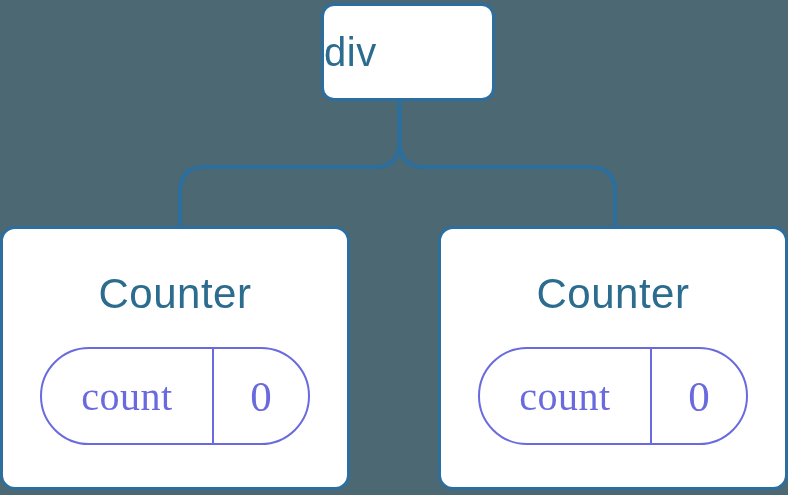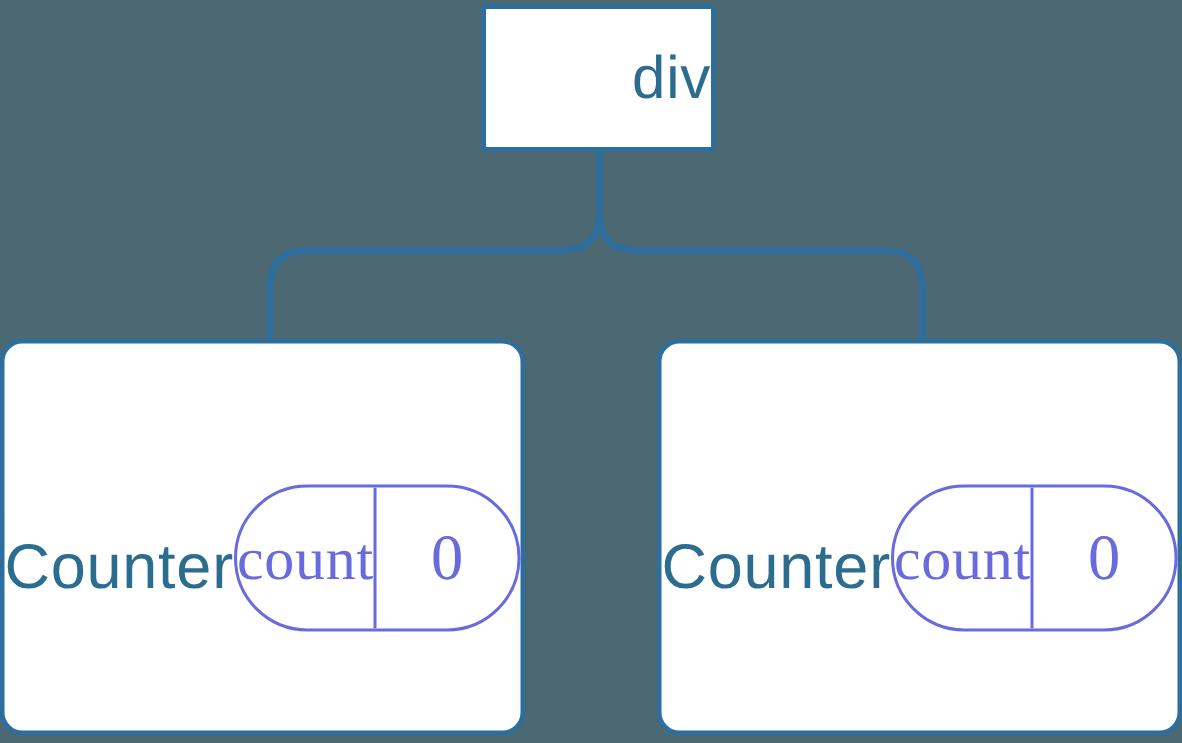--- a/index.html
+++ b/index.html
@@ -24,40 +24,40 @@
   }
   .connector {
     position: absolute;
     left: 0; top: 0;
     width: 788px; height: 495px;
     display: block;
   }
   .node-root {
     position: absolute;
     left: 321px; top: 3px;
-    width: 156px; height: 98px;
+    width: 174px; height: 98px;
     background: var(--card-bg);
     border: 3px solid var(--line);
-    border-radius: 2px;
-    display: flex; align-items: center; justify-content: flex-end;
+    border-radius: 13px;
+    display: flex; align-items: center; justify-content: flex-start;
   }
   .node-root .node-label {
     font-size: 40px;
     font-weight: 500;
     color: var(--node-text);
     letter-spacing: 0.5px;
   }
   .card {
     position: absolute;
     top: 226px;
     width: 350px; height: 264px;
     background: var(--card-bg);
     border: 3px solid var(--line);
     border-radius: 15px;
-    display: flex; flex-direction: row; align-items: center;
+    display: flex; flex-direction: column; align-items: center;
   }
   .card.left  { left: 0; }
   .card.right { left: 438px; }
   .card-title {
     margin-top: 40px;
     font-size: 42px;
     font-weight: 500;
     color: var(--node-text);
     letter-spacing: 0.5px;
     line-height: 50px;

